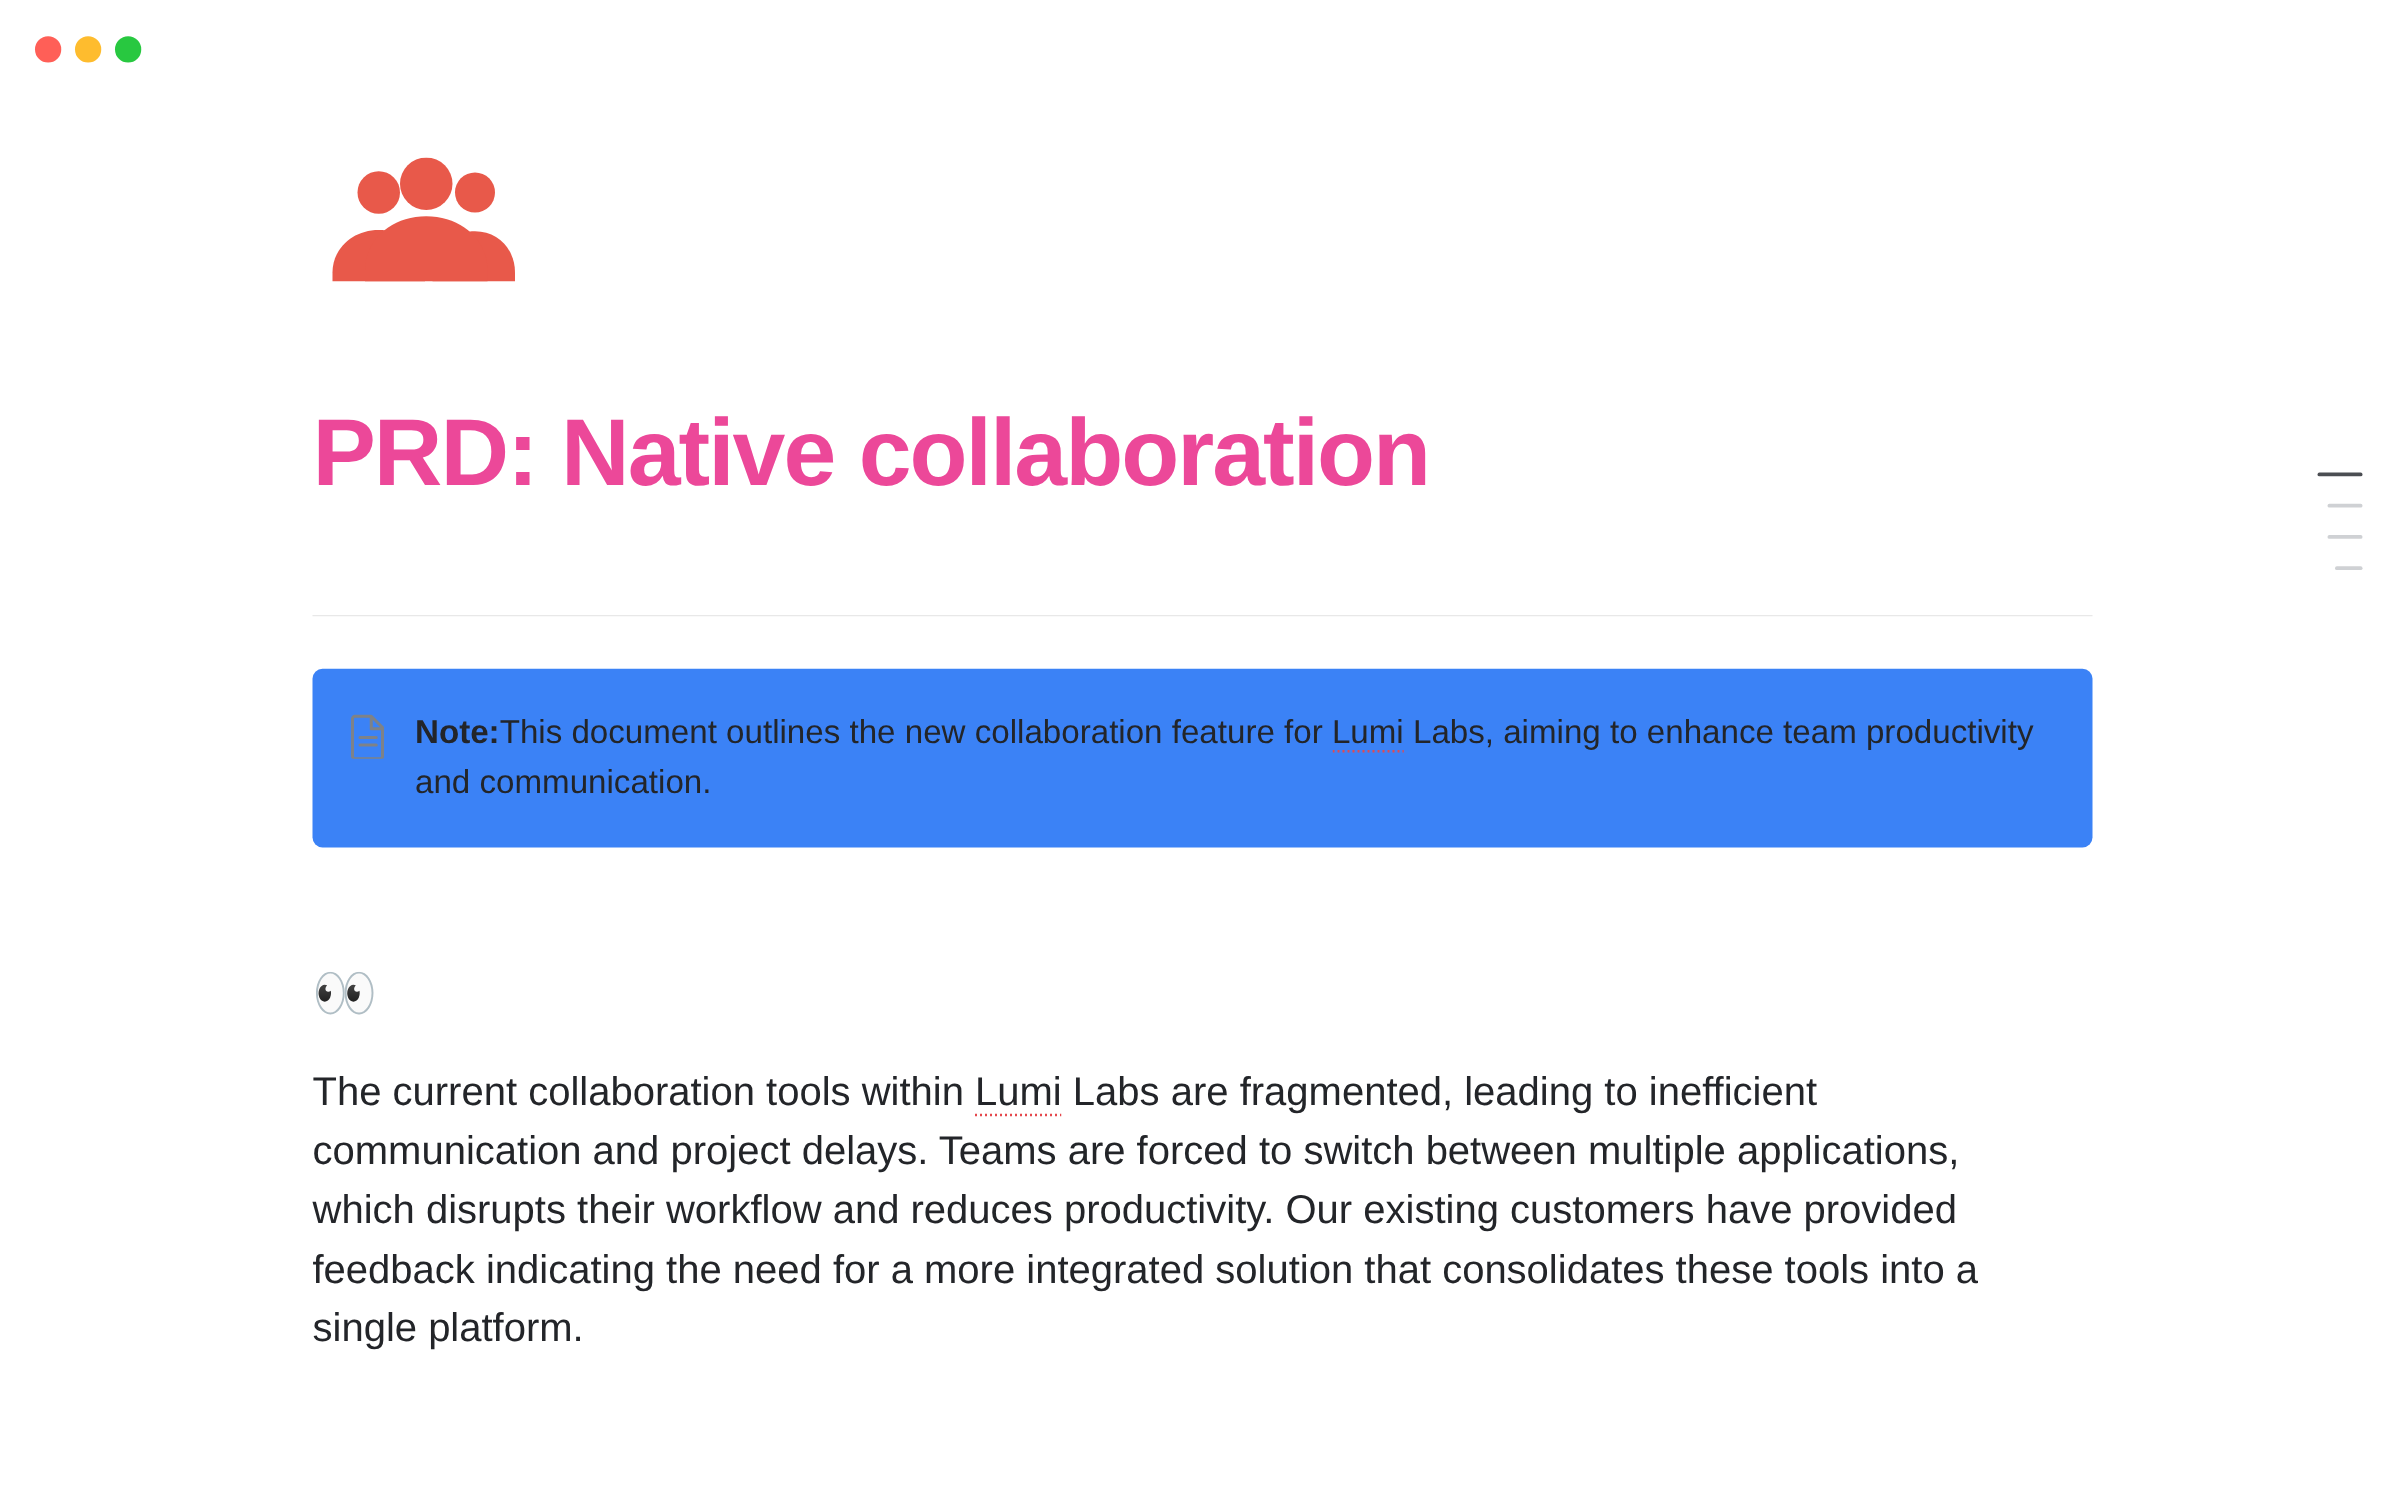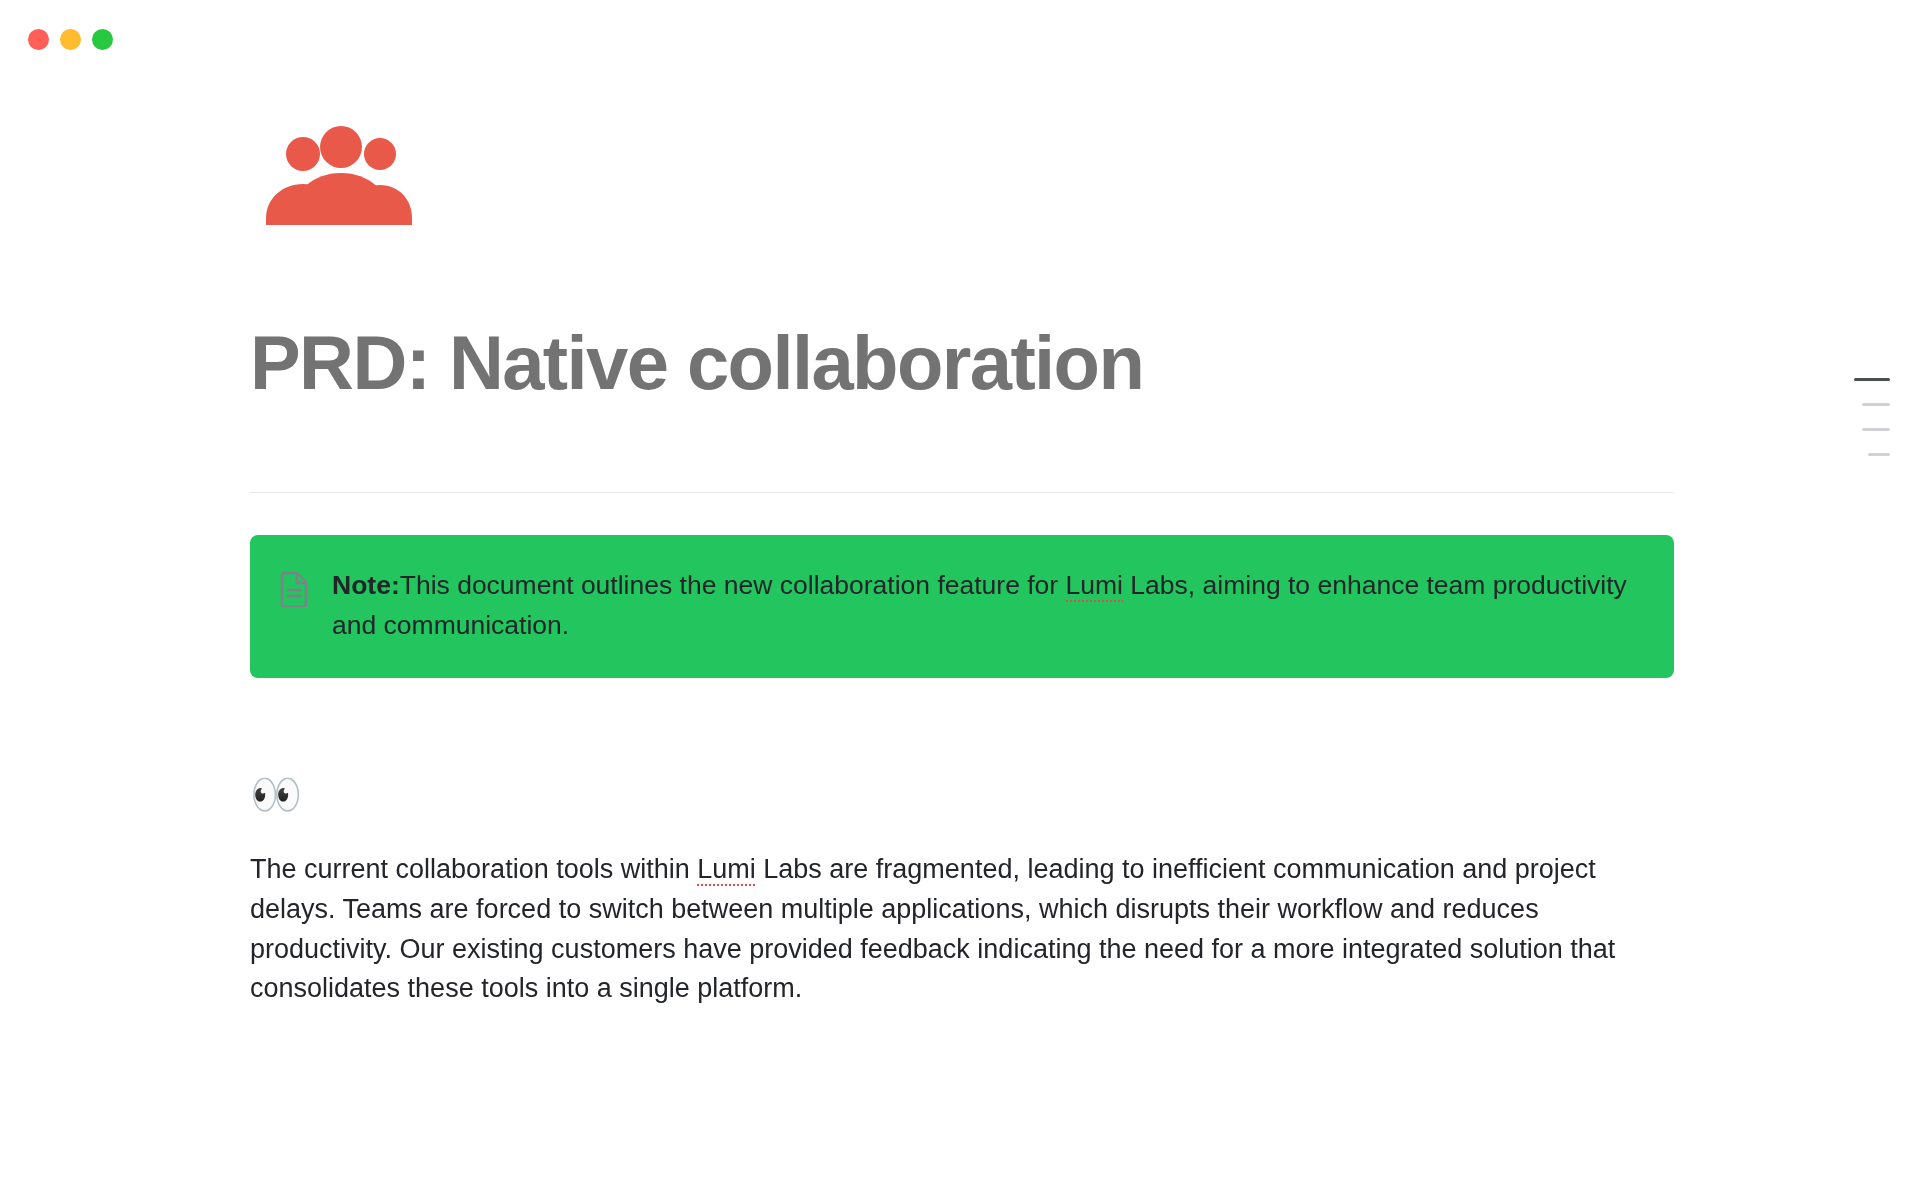--- a/index.html
+++ b/index.html
@@ -71,36 +71,36 @@
     width: 160px;
     height: 110px;
   }
 
   .doc-title {
     margin: 86px 0 18px 0;
     font-size: 76px;
     line-height: 1.08;
     font-weight: 700;
     letter-spacing: -1.6px;
-    color: #737373;
+    color: #ec4899;
   }
 
   .divider {
     margin: 88px 0 0 0;
     height: 1px;
     background: #e8e8e8;
     width: 1424px;
   }
 
   
   .callout {
     margin: 42px 0 0 0;
     width: 1424px;
     box-sizing: border-box;
-    background: #22c55e;
+    background: #3b82f6;
     border-radius: 8px;
     padding: 30px 34px 32px 30px;
     display: flex;
     align-items: flex-start;
     gap: 22px;
   }
   .callout-icon {
     flex: 0 0 auto;
     margin-top: 6px;
   }
@@ -134,21 +134,21 @@
   }
   .section-emoji {
     font-size: 42px;
     line-height: 1;
     font-family: "DejaVu Sans", sans-serif;
   }
 
   .paragraph {
     margin: 34px 0 0 0;
     width: 1400px;
-    font-size: 27px;
+    font-size: 32px;
     line-height: 1.48;
     color: #232529;
   }
 
   
   .outline {
     position: absolute;
     right: 30px;
     top: 378px;
     width: 40px;

